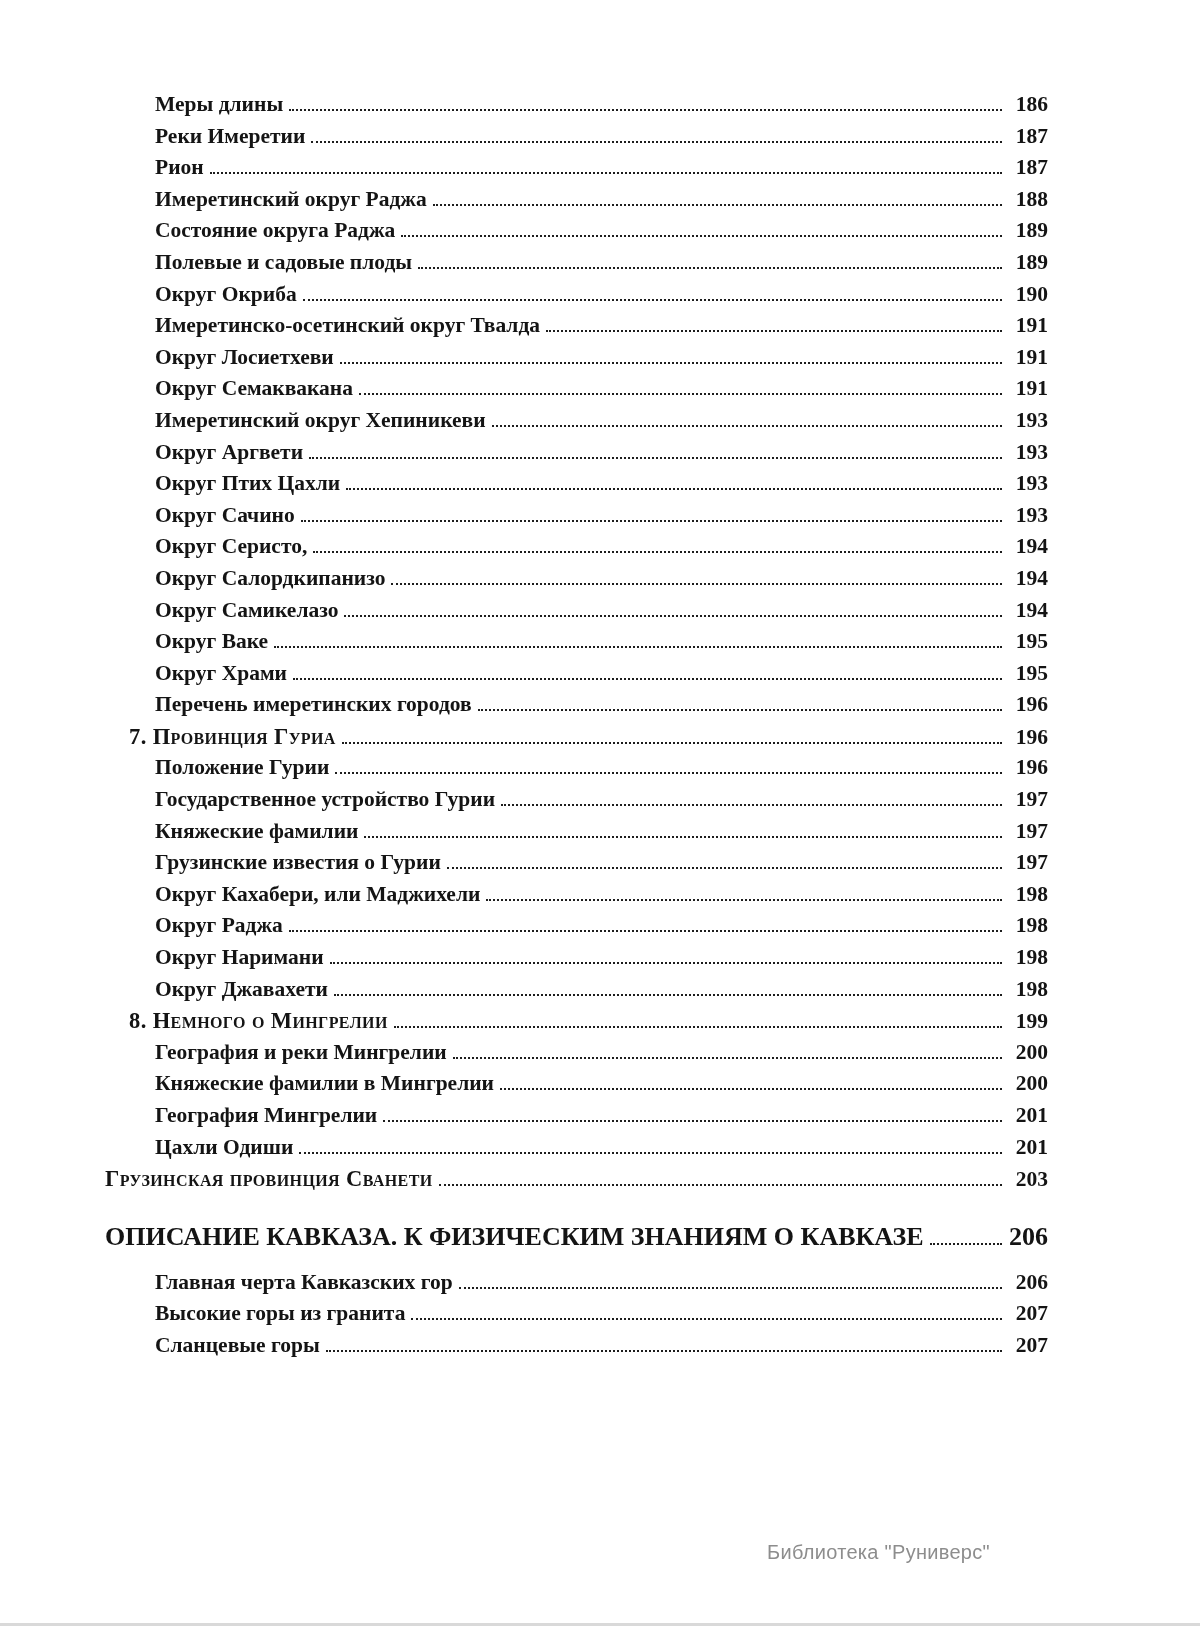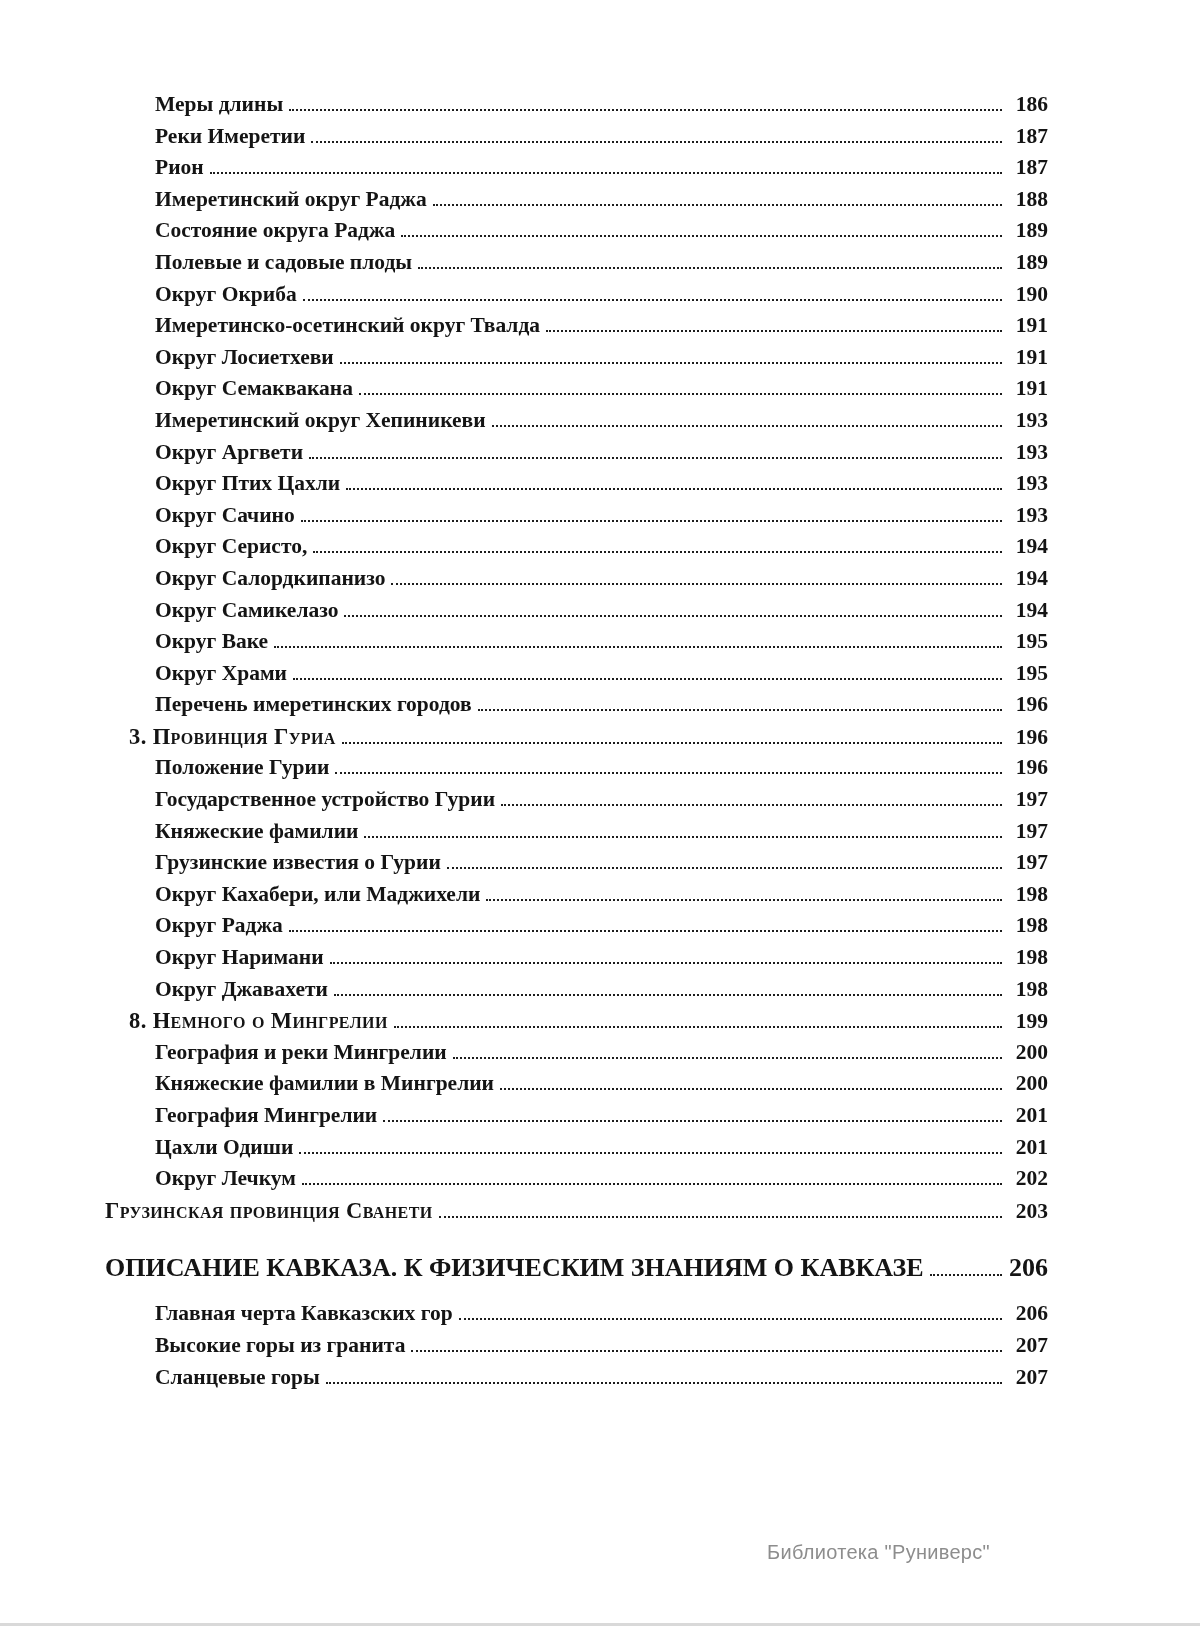--- a/index.html
+++ b/index.html
@@ -169,21 +169,21 @@
     <span class="toc-label">Округ Храми</span>
     <span class="toc-leader"></span>
     <span class="toc-page">195</span>
   </div>
       <div class="toc-row level-2 style-normal">
     <span class="toc-label">Перечень имеретинских городов</span>
     <span class="toc-leader"></span>
     <span class="toc-page">196</span>
   </div>
       <div class="toc-row level-1 style-smallcaps">
-    <span class="toc-label">3. Провинция Гуриа</span>
+    <span class="toc-label">7. Провинция Гуриа</span>
     <span class="toc-leader"></span>
     <span class="toc-page">196</span>
   </div>
       <div class="toc-row level-2 style-normal">
     <span class="toc-label">Положение Гурии</span>
     <span class="toc-leader"></span>
     <span class="toc-page">196</span>
   </div>
       <div class="toc-row level-2 style-normal">
     <span class="toc-label">Государственное устройство Гурии</span>
@@ -238,25 +238,20 @@
       <div class="toc-row level-2 style-normal">
     <span class="toc-label">География Мингрелии</span>
     <span class="toc-leader"></span>
     <span class="toc-page">201</span>
   </div>
       <div class="toc-row level-2 style-normal">
     <span class="toc-label">Цахли Одиши</span>
     <span class="toc-leader"></span>
     <span class="toc-page">201</span>
   </div>
-      <div class="toc-row level-2 style-normal">
-    <span class="toc-label">Округ Лечкум</span>
-    <span class="toc-leader"></span>
-    <span class="toc-page">202</span>
-  </div>
       <div class="toc-row level-0 style-smallcaps">
     <span class="toc-label">Грузинская провинция Сванети</span>
     <span class="toc-leader"></span>
     <span class="toc-page">203</span>
   </div>
       <div class="toc-row level-0 style-heading">
     <span class="toc-label">ОПИСАНИЕ КАВКАЗА. К ФИЗИЧЕСКИМ ЗНАНИЯМ О КАВКАЗЕ</span>
     <span class="toc-leader"></span>
     <span class="toc-page">206</span>
   </div>

